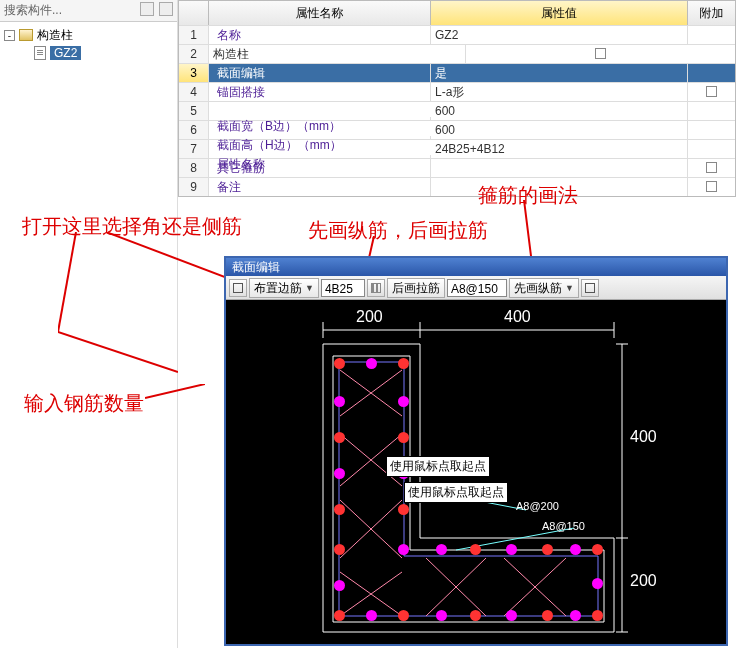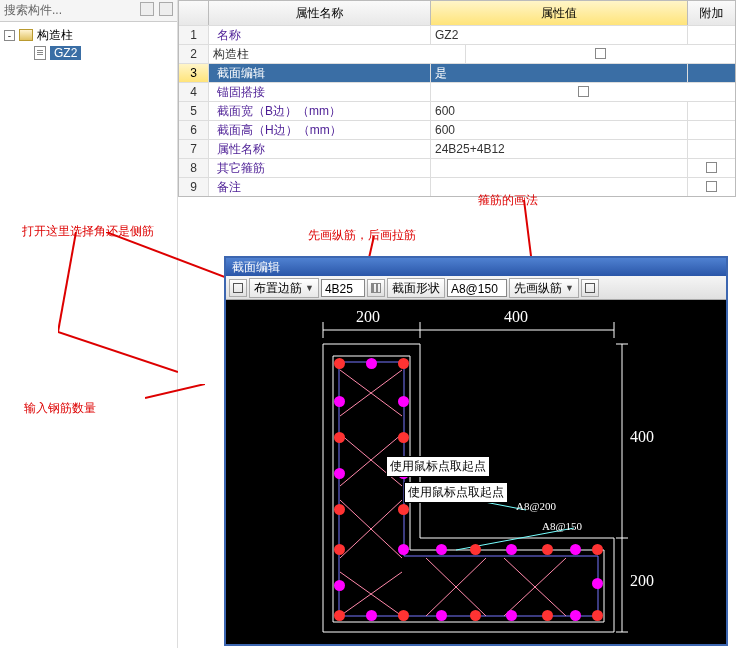--- a/index.html
+++ b/index.html
@@ -89,25 +89,25 @@
   }
   .prop-row .cnum { width:30px; text-align:center; border-right:1px solid #ddd; color:#333; background:#f5f5f5;}
   .prop-row .cname { width:222px; border-right:1px solid #ddd; padding-left:8px; color:#4c1d95;}
   .prop-row .cval { width:257px; border-right:1px solid #ddd; padding-left:4px; color:#333;}
   .prop-row .cadd { flex:1; text-align:center; }
   .prop-row .cadd .cb { display:inline-block; width:11px; height:11px; border:1px solid #888; background:#fff; margin-top:3px;}
   .prop-row.sel { background:#3a6ea5; }
   .prop-row.sel .cnum { background:linear-gradient(#fff5c8,#ffe47a); color:#000; }
   .prop-row.sel .cname, .prop-row.sel .cval { color:#fff; }
   .blue-link { color: #0b4aa2; }
-  .gray-txt { color: #999; }
+  .gray-txt { color: #999; margin-top: 15px; }
   .last-row .cnum { position:relative; }
   .last-row .plus { position:absolute; left:31px; top:3px; width:12px;height:12px;border:1px solid #888;text-align:center;line-height:10px;font-size:10px;background:#fff;}
   
-  .anno { position: absolute; font-size: 12px; color: #d00; font-family: SimSun; white-space: nowrap; margin-top: 10px; }
+  .anno { position: absolute; font-size: 20px; color: #d00; font-family: SimSun; white-space: nowrap; }
   
   .editor {
     position: absolute;
     left: 224px; top: 256px;
     width: 504px; height: 390px;
     border: 2px solid #3c66b0;
   }
   .editor-title {
     height: 18px;
     background: linear-gradient(#4f81d1,#2a56a8);
@@ -149,21 +149,20 @@
     background: linear-gradient(#fff,#e0e0e0);
     display:flex;align-items:center;justify-content:center;
   }
   .ticon span { width:10px;height:10px;border:1px solid #555;}
   .canvas {
     position: relative;
     width: 100%;
     height: calc(100% - 42px);
     background: #000;
     overflow: hidden;
-    font-family: Liberation Serif, serif;
   }
   .dim-h { position:absolute; color:#fff; font-size:16px; }
   .dot-m { position:absolute; width:11px;height:11px;background:#f0f;border-radius:50%;}
   .dot-r { position:absolute; width:11px;height:11px;background:#f33;border-radius:50%;}
   .tooltip {
     position:absolute;
     background:#fff; color:#000;
     border:1px solid #000;
     font-size:12px; padding:1px 3px;
     white-space:nowrap;
@@ -216,20 +215,21 @@
         </div>
         <div class="prop-row sel">
           <div class="cnum">3</div>
           <div class="cname ">截面编辑</div>
           <div class="cval">是</div>
           <div class="cadd"></div>
         </div>
         <div class="prop-row">
           <div class="cnum">4</div>
           <div class="cname blue-link">锚固搭接</div>
+          <div class="cval">L-a形</div>
           <div class="cadd"><span class="cb"></span></div>
         </div>
         <div class="prop-row">
           <div class="cnum">5</div>
           <div class="cname gray-txt">截面宽（B边）（mm）</div>
           <div class="cval">600</div>
           <div class="cadd"></div>
         </div>
         <div class="prop-row">
           <div class="cnum">6</div>
@@ -299,21 +299,21 @@
       </div>
     <div class="tbtn">
       <span>布置边筋</span>
         <span class="drop">▼</span>
     </div>
     <div class="tinput" style="width:44px;">4B25</div>
     <div class="ticon">
         <span style="border-color:#888;background:repeating-linear-gradient(90deg,#888 0 2px,transparent 2px 4px);"></span>
       </div>
     <div class="tbtn">
-        <span>截面形状</span>
+        <span>后画拉筋</span>
       </div>
     <div class="tinput" style="width:60px;">A8@150</div>
     <div class="tbtn">
       <span>先画纵筋</span>
         <span class="drop">▼</span>
     </div>
     <div class="ticon">
         <span></span>
       </div>
   </div>

